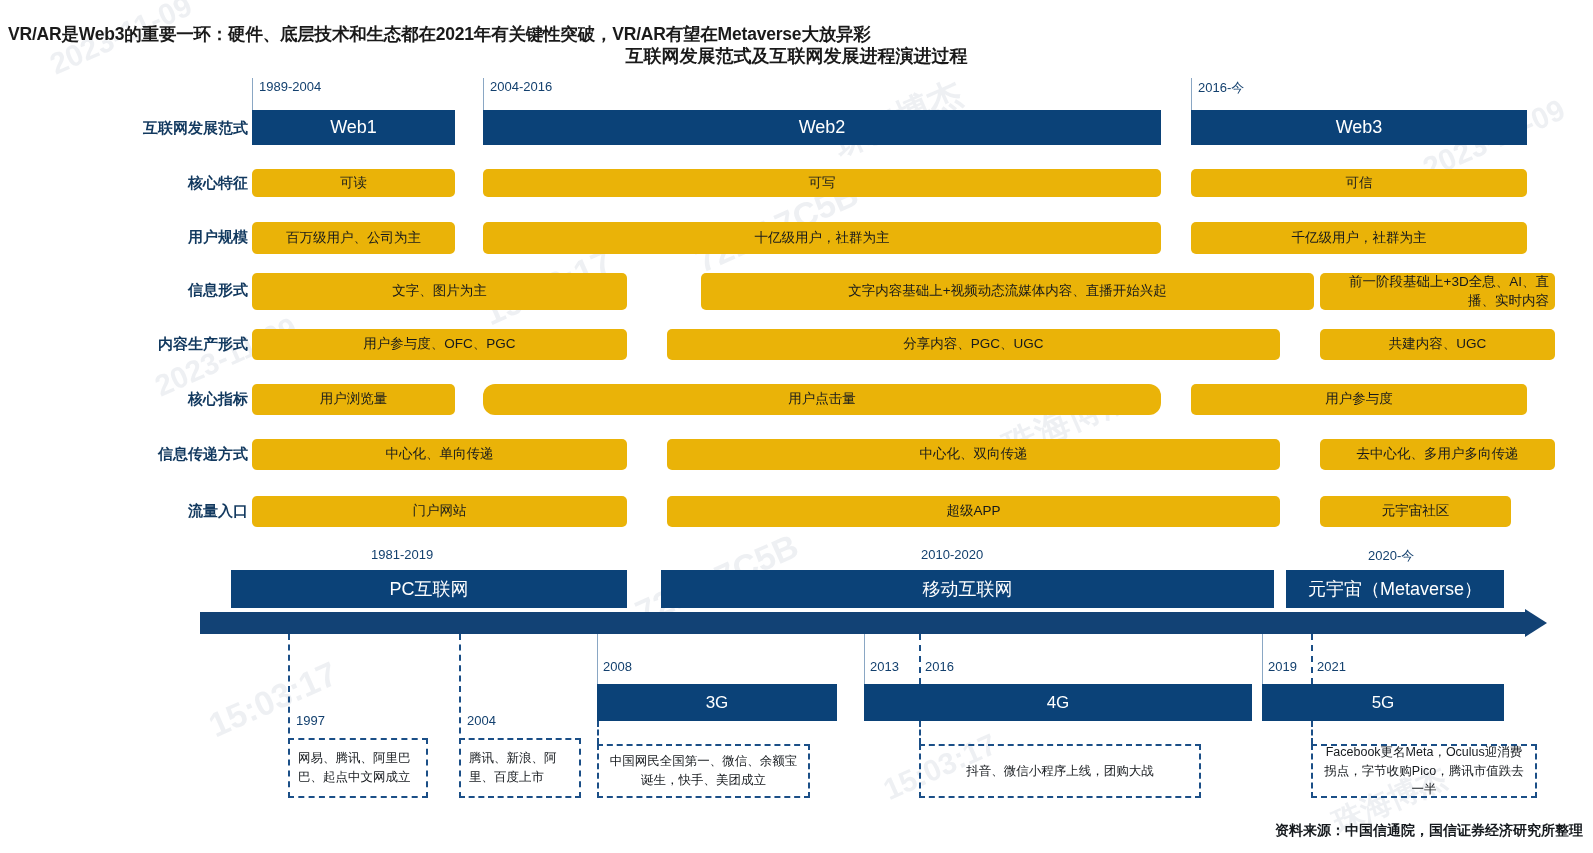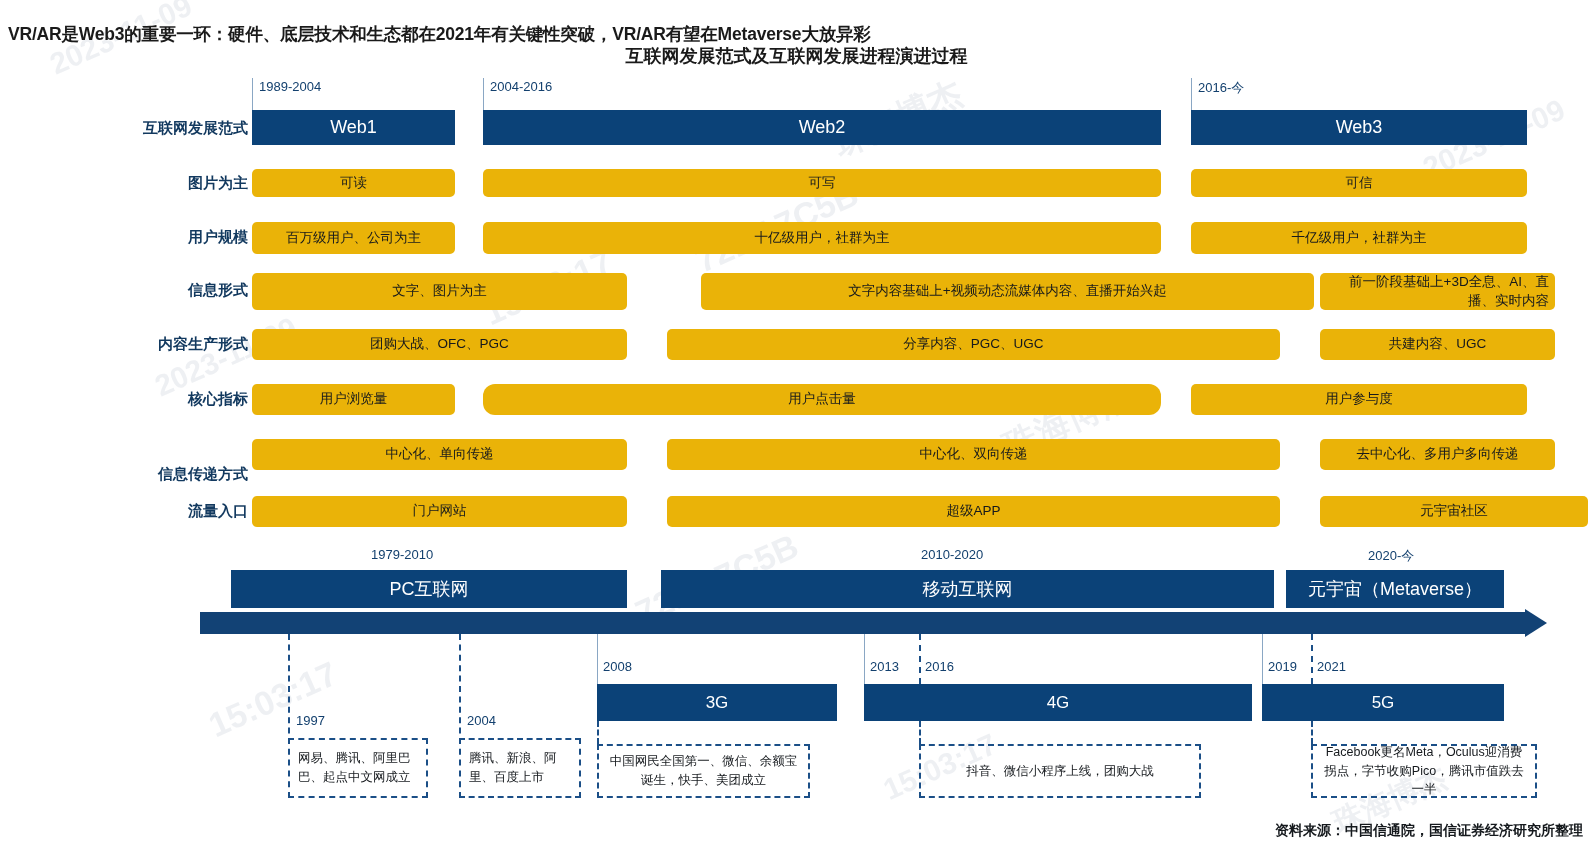--- a/index.html
+++ b/index.html
@@ -75,61 +75,61 @@
 <div class="tick" style="left:252px;top:78px;height:32px;"></div>
 <div class="range-lbl" style="left:259px;top:79px;">1989-2004</div>
 
 <div class="tick" style="left:483px;top:78px;height:32px;"></div>
 <div class="range-lbl" style="left:490px;top:79px;">2004-2016</div>
 
 <div class="tick" style="left:1191px;top:78px;height:32px;"></div>
 <div class="range-lbl" style="left:1198px;top:79px;">2016-今</div>
 
 <div class="rowlabel" style="top:119px;">互联网发展范式</div>
-<div class="rowlabel" style="top:174px;">图片为主</div>
+<div class="rowlabel" style="top:174px;">核心特征</div>
 <div class="rowlabel" style="top:228px;">用户规模</div>
 <div class="rowlabel" style="top:281px;">信息形式</div>
 <div class="rowlabel" style="top:335px;">内容生产形式</div>
 <div class="rowlabel" style="top:390px;">核心指标</div>
-<div class="rowlabel" style="top:445px;margin-top:20px;">信息传递方式</div>
+<div class="rowlabel" style="top:445px;">信息传递方式</div>
 <div class="rowlabel" style="top:502px;">流量入口</div>
 
 <div class="bar dark sq" style="left:252px;top:110px;width:203px;height:35px;">Web1</div>
 <div class="bar dark sq" style="left:483px;top:110px;width:678px;height:35px;">Web2</div>
 <div class="bar dark sq" style="left:1191px;top:110px;width:336px;height:35px;">Web3</div>
 
 <div class="bar light" style="left:252px;top:169px;width:203px;height:28px;">可读</div>
 <div class="bar light" style="left:483px;top:169px;width:678px;height:28px;">可写</div>
 <div class="bar light" style="left:1191px;top:169px;width:336px;height:28px;">可信</div>
 
 <div class="bar light" style="left:252px;top:222px;width:203px;height:32px;">百万级用户、公司为主</div>
 <div class="bar light" style="left:483px;top:222px;width:678px;height:32px;">十亿级用户，社群为主</div>
 <div class="bar light" style="left:1191px;top:222px;width:336px;height:32px;">千亿级用户，社群为主</div>
 
 <div class="bar light" style="left:252px;top:273px;width:375px;height:37px;">文字、图片为主</div>
 <div class="bar light" style="left:701px;top:273px;width:613px;height:37px;">文字内容基础上+视频动态流媒体内容、直播开始兴起</div>
 <div class="bar light" style="left:1320px;top:273px;width:235px;height:37px;text-align:right;">前一阶段基础上+3D全息、AI、直播、实时内容</div>
 
-<div class="bar light" style="left:252px;top:329px;width:375px;height:31px;">团购大战、OFC、PGC</div>
+<div class="bar light" style="left:252px;top:329px;width:375px;height:31px;">用户参与度、OFC、PGC</div>
 <div class="bar light" style="left:667px;top:329px;width:613px;height:31px;">分享内容、PGC、UGC</div>
 <div class="bar light" style="left:1320px;top:329px;width:235px;height:31px;">共建内容、UGC</div>
 
 <div class="bar light" style="left:252px;top:384px;width:203px;height:31px;">用户浏览量</div>
 <div class="bar light" style="left:483px;top:384px;width:678px;height:31px;border-radius:12px;">用户点击量</div>
 <div class="bar light" style="left:1191px;top:384px;width:336px;height:31px;">用户参与度</div>
 
 <div class="bar light" style="left:252px;top:439px;width:375px;height:31px;">中心化、单向传递</div>
 <div class="bar light" style="left:667px;top:439px;width:613px;height:31px;">中心化、双向传递</div>
 <div class="bar light" style="left:1320px;top:439px;width:235px;height:31px;">去中心化、多用户多向传递</div>
 
 <div class="bar light" style="left:252px;top:496px;width:375px;height:31px;">门户网站</div>
 <div class="bar light" style="left:667px;top:496px;width:613px;height:31px;">超级APP</div>
-<div class="bar light" style="left:1320px;top:496px;width:268px;height:31px;">元宇宙社区</div>
+<div class="bar light" style="left:1320px;top:496px;width:191px;height:31px;">元宇宙社区</div>
 
-<div class="range-lbl" style="left:371px;top:547px;">1979-2010</div>
+<div class="range-lbl" style="left:371px;top:547px;">1981-2019</div>
 <div class="range-lbl" style="left:921px;top:547px;">2010-2020</div>
 <div class="range-lbl" style="left:1368px;top:547px;">2020-今</div>
 
 <div class="bar dark sq" style="left:231px;top:570px;width:396px;height:38px;">PC互联网</div>
 <div class="bar dark sq" style="left:661px;top:570px;width:613px;height:38px;">移动互联网</div>
 <div class="bar dark sq" style="left:1286px;top:570px;width:218px;height:38px;">元宇宙（Metaverse）</div>
 
 <div class="axis" style="left:200px;top:612px;width:1325px;height:22px;"></div>
 <div class="arrowhead" style="left:1525px;top:609px;"></div>
 

